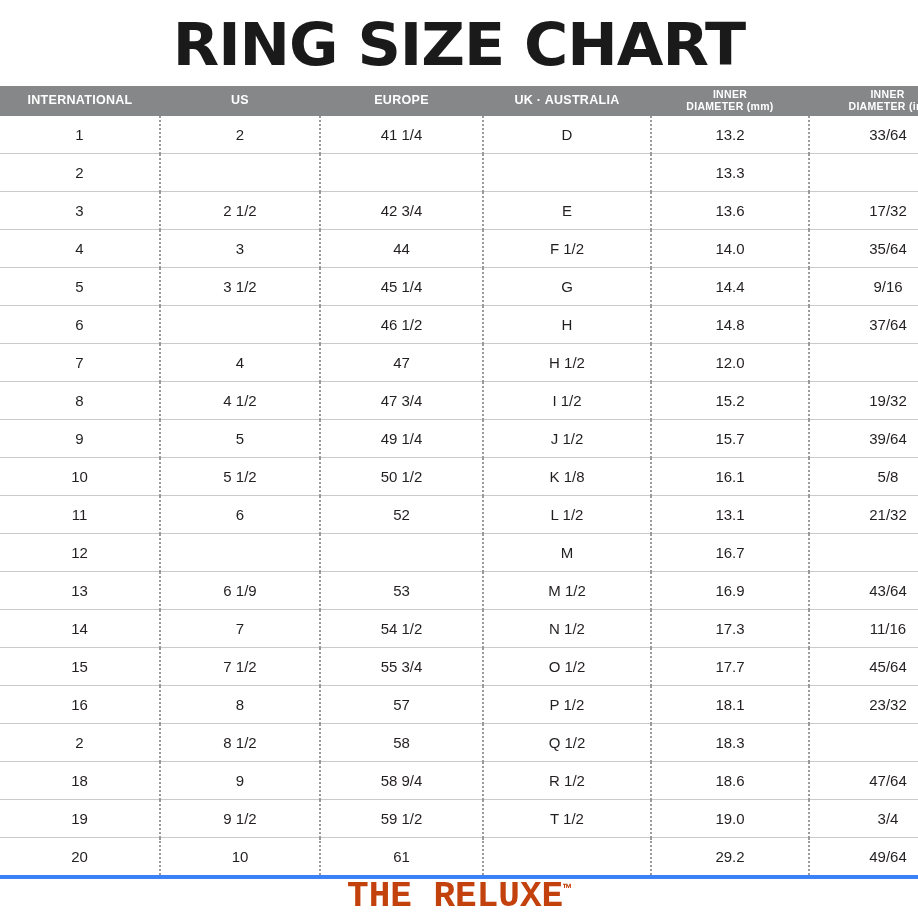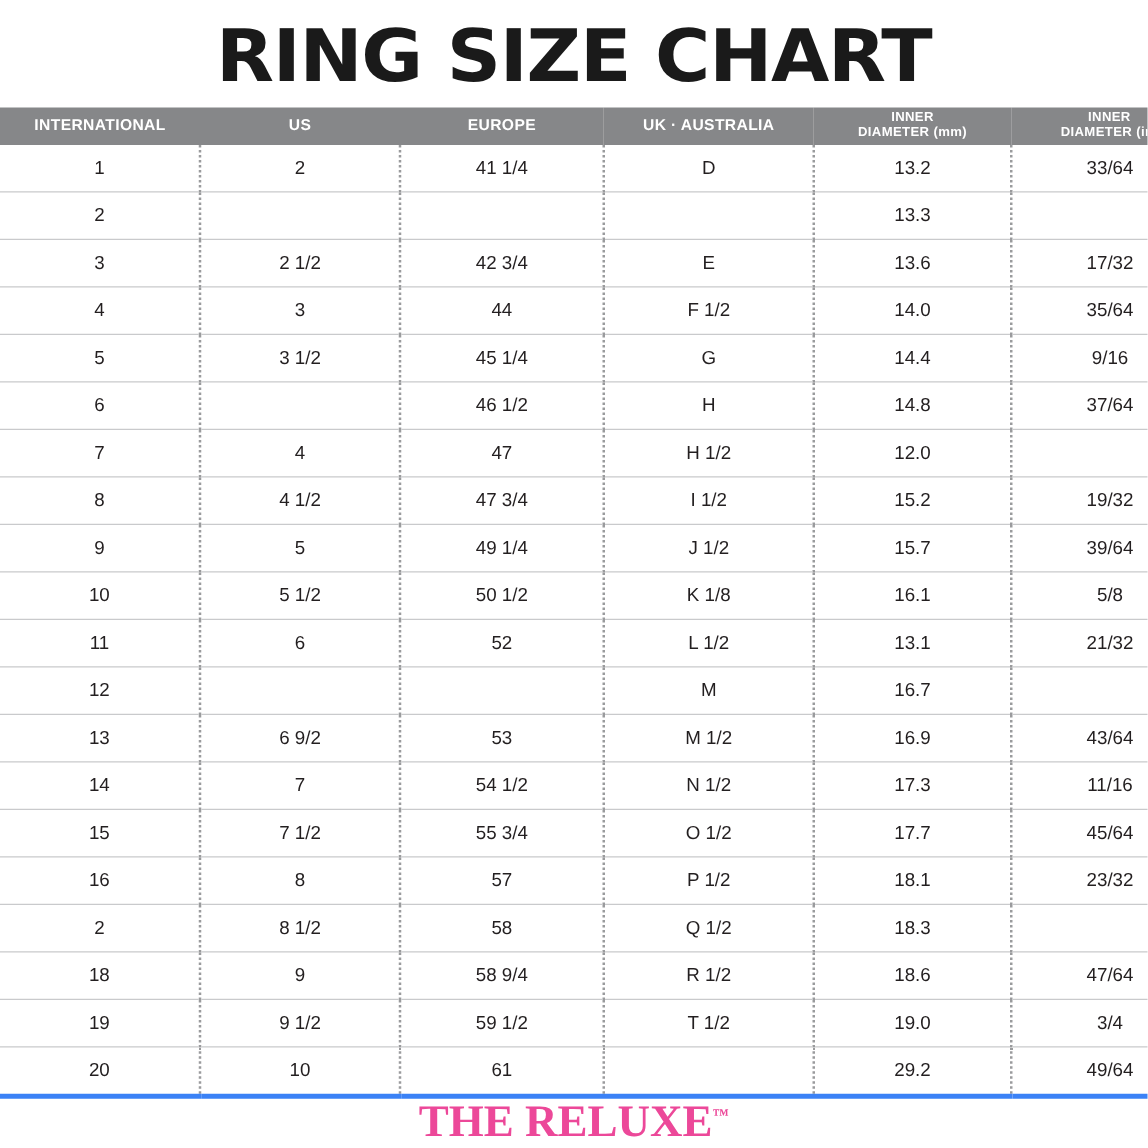--- a/index.html
+++ b/index.html
@@ -68,25 +68,25 @@
   }
   td.dot-left {
     border-left: 2px dotted #9a9b9d;
   }
   .footer {
     margin-top: auto;
     text-align: center;
     padding-bottom: 10px;
   }
   .brand {
-    font-family: Liberation Serif, serif;
+    font-family: Liberation Mono, monospace;
     font-size: 36px;
     font-weight: bold;
     letter-spacing: 0px;
-    color: #ec4899;
+    color: #c2410c;
     line-height: 1;
     position: relative;
     display: inline-block;
   }
   .brand .tm {
     font-size: 13px;
     vertical-align: super;
     font-weight: bold;
     letter-spacing: 0;
   }
@@ -214,21 +214,21 @@
         <tr>
           <td>12</td>
           <td class="dot-left"></td>
           <td class="dot-left"></td>
           <td class="dot-left">M</td>
           <td class="dot-left">16.7</td>
           <td class="dot-left"></td>
         </tr>
         <tr>
           <td>13</td>
-          <td class="dot-left">6 9/2</td>
+          <td class="dot-left">6 1/9</td>
           <td class="dot-left">53</td>
           <td class="dot-left">M 1/2</td>
           <td class="dot-left">16.9</td>
           <td class="dot-left">43/64</td>
         </tr>
         <tr>
           <td>14</td>
           <td class="dot-left">7</td>
           <td class="dot-left">54 1/2</td>
           <td class="dot-left">N 1/2</td>

